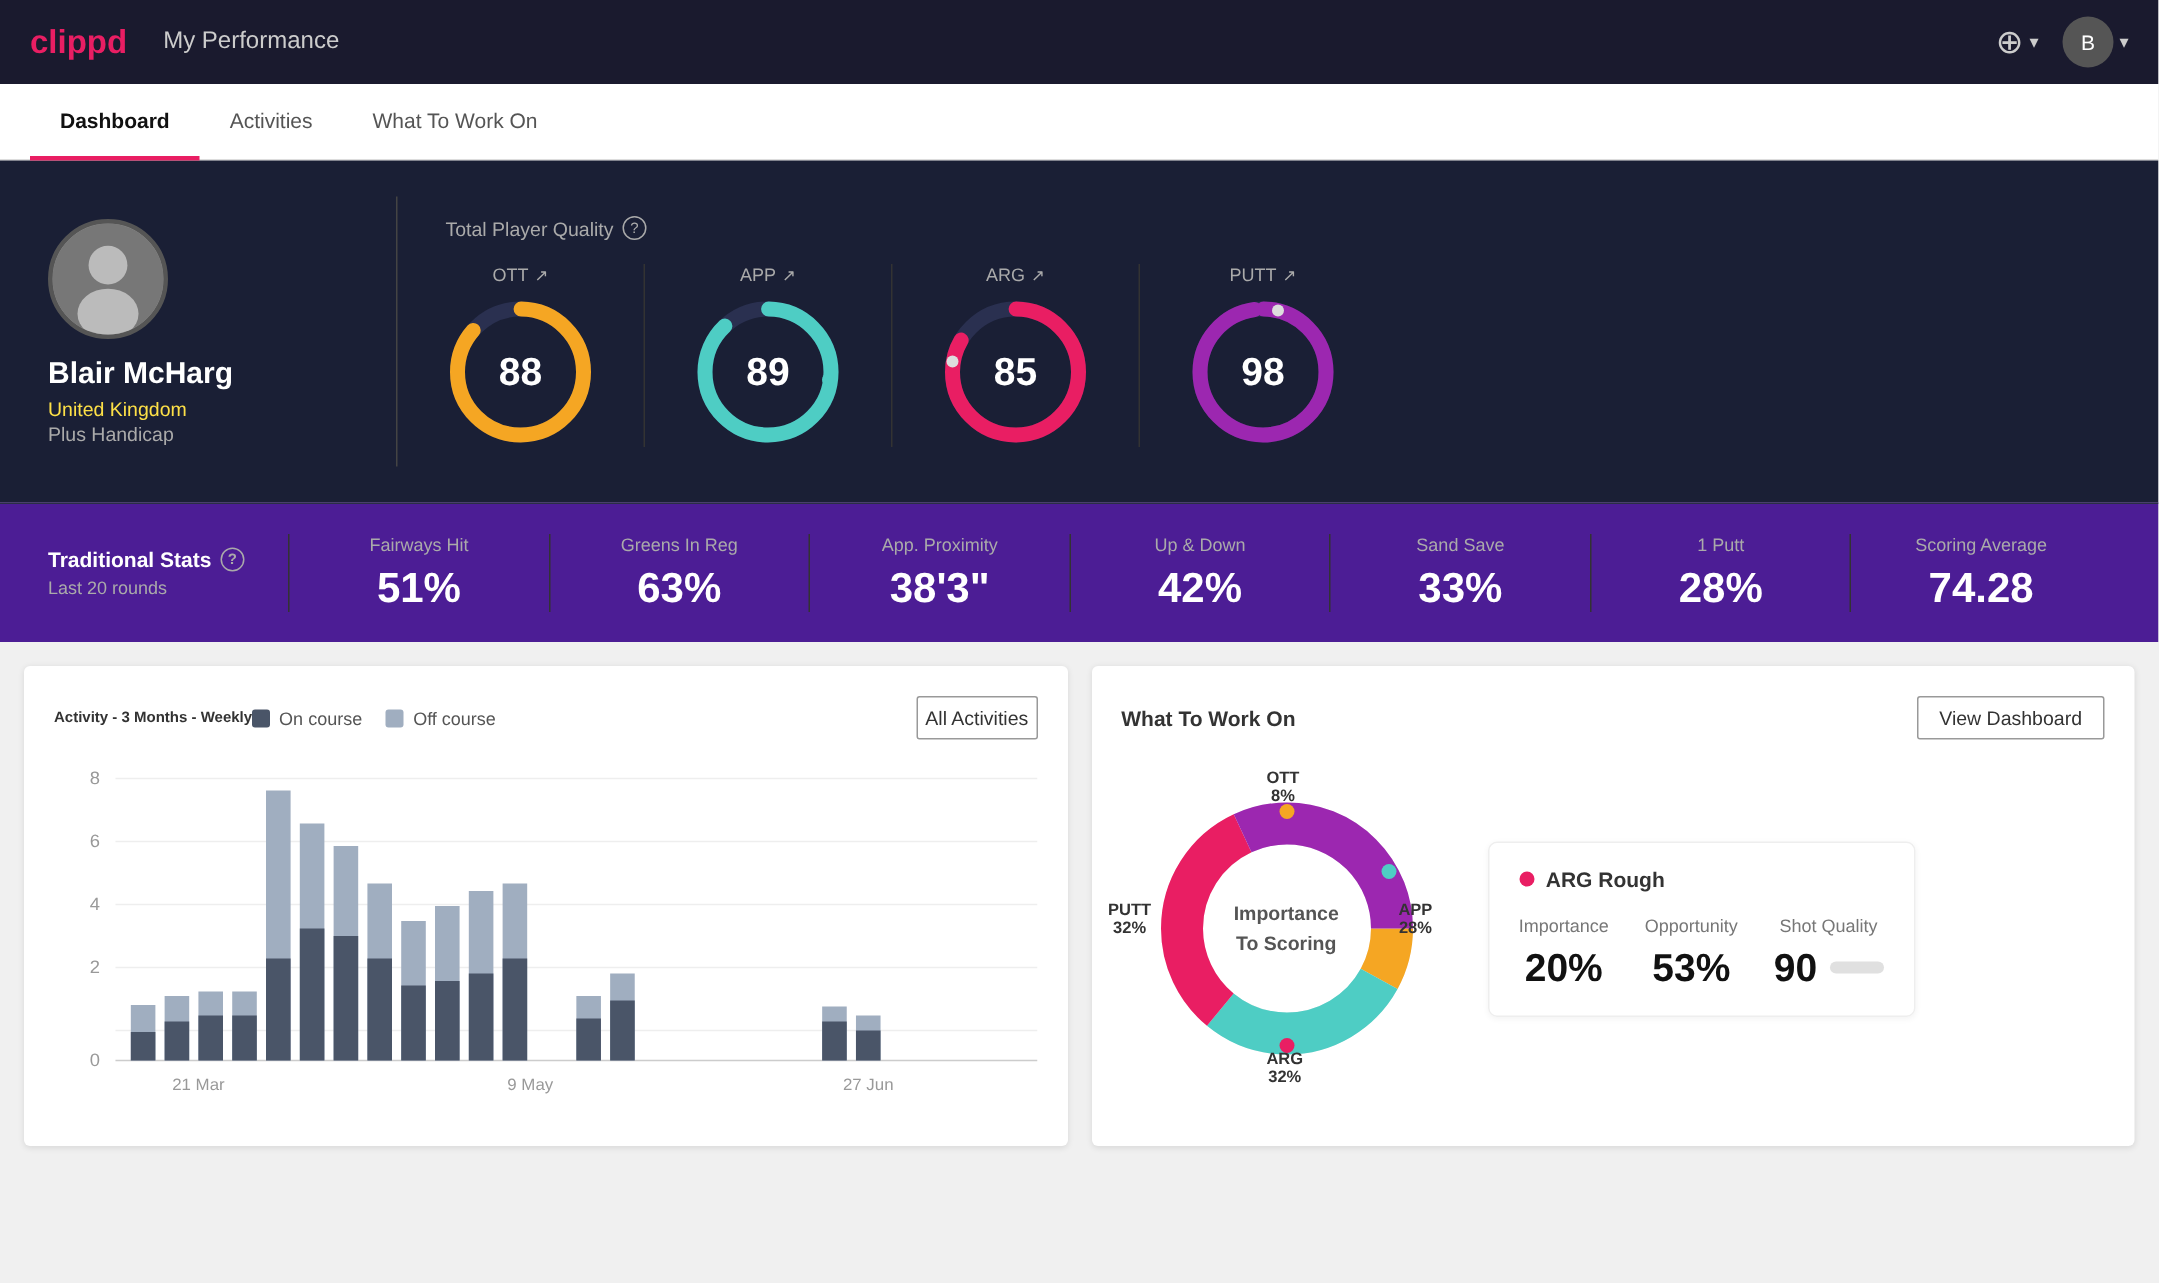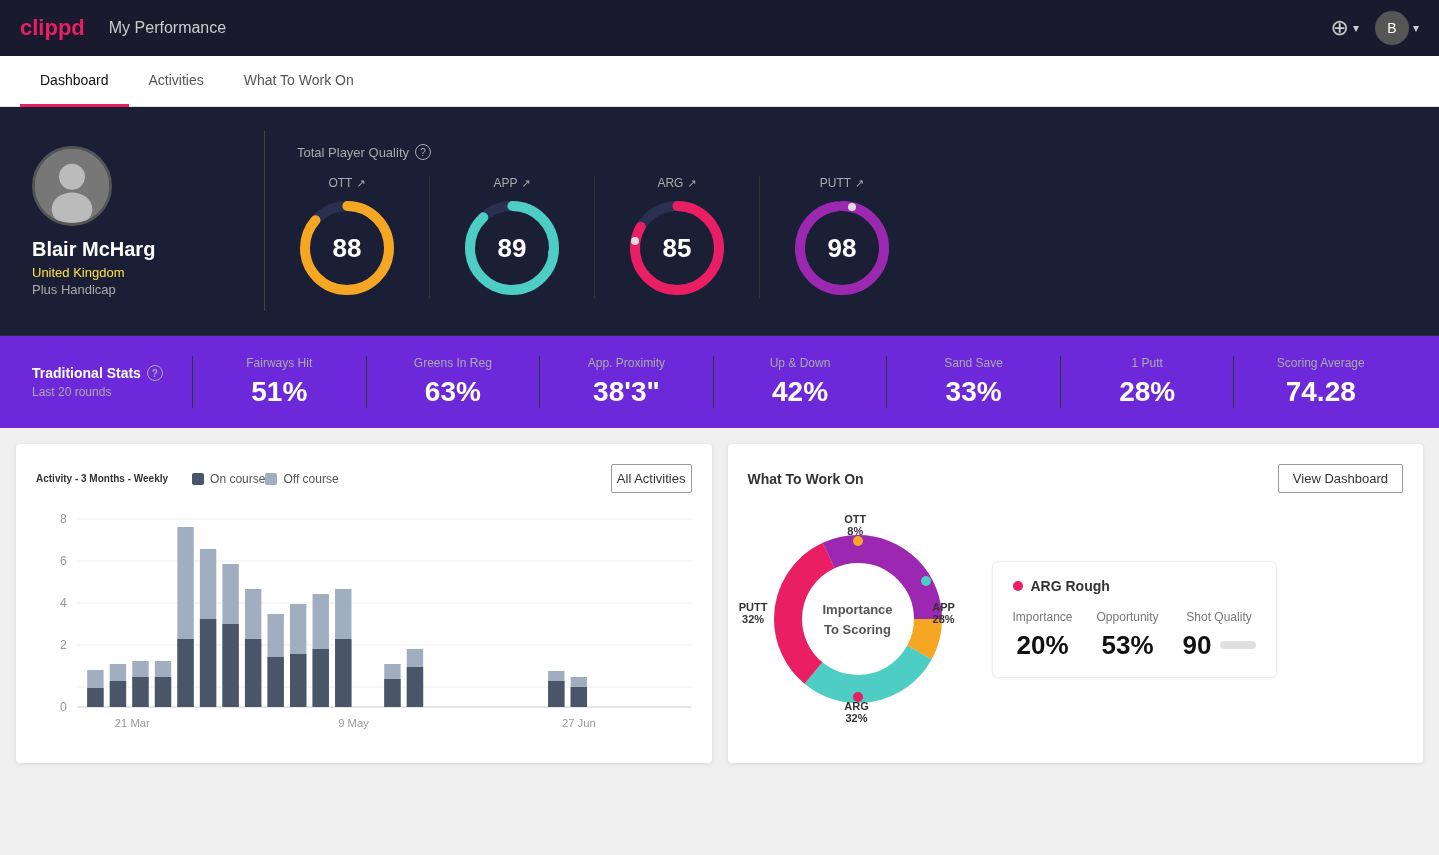--- a/index.html
+++ b/index.html
@@ -67,21 +67,21 @@
       padding: 16px 20px;
       font-size: 14px;
       color: #555;
       cursor: pointer;
       border-bottom: 3px solid transparent;
       margin-bottom: -1px;
     }
     .tab.active {
       color: #111;
       border-bottom: 3px solid #e91e63;
-      font-weight: 400;
+      font-weight: 700;
     }
 
     
     .hero {
       background: #1a1f35;
       padding: 24px 32px;
       color: #fff;
     }
     .hero-inner {
       display: flex;
@@ -179,21 +179,21 @@
       top: 50%;
       left: 50%;
       transform: translate(-50%, -50%);
       font-size: 26px;
       font-weight: bold;
       color: #fff;
     }
 
     
     .stats-bar {
-      background: #6d28d9;
+      background: #4c1d95;
       border-top: 1px solid #2a2f45;
       padding: 20px 32px;
       display: flex;
       align-items: center;
       gap: 0;
       color: #fff;
     }
     .stat-label-section {
       min-width: 160px;
     }
@@ -229,21 +229,21 @@
       box-shadow: 0 1px 4px rgba(0,0,0,0.1);
     }
     .chart-header {
       display: flex;
       align-items: center;
       margin-bottom: 16px;
     }
     .chart-title { font-size: 10px; font-weight: 600; color: #333; }
     .legend {
       display: flex;
-      margin-left: 24px;
+      gap: 16px;
     }
     .legend-item {
       display: flex;
       align-items: center;
       gap: 6px;
       font-size: 12px;
       color: #555;
     }
     .legend-dot {
       width: 12px;

